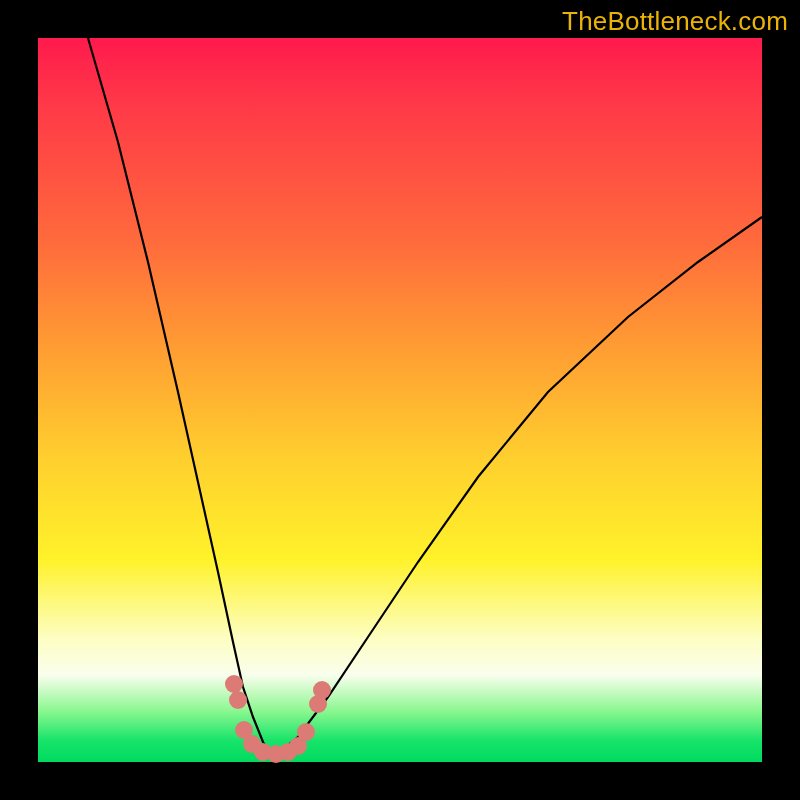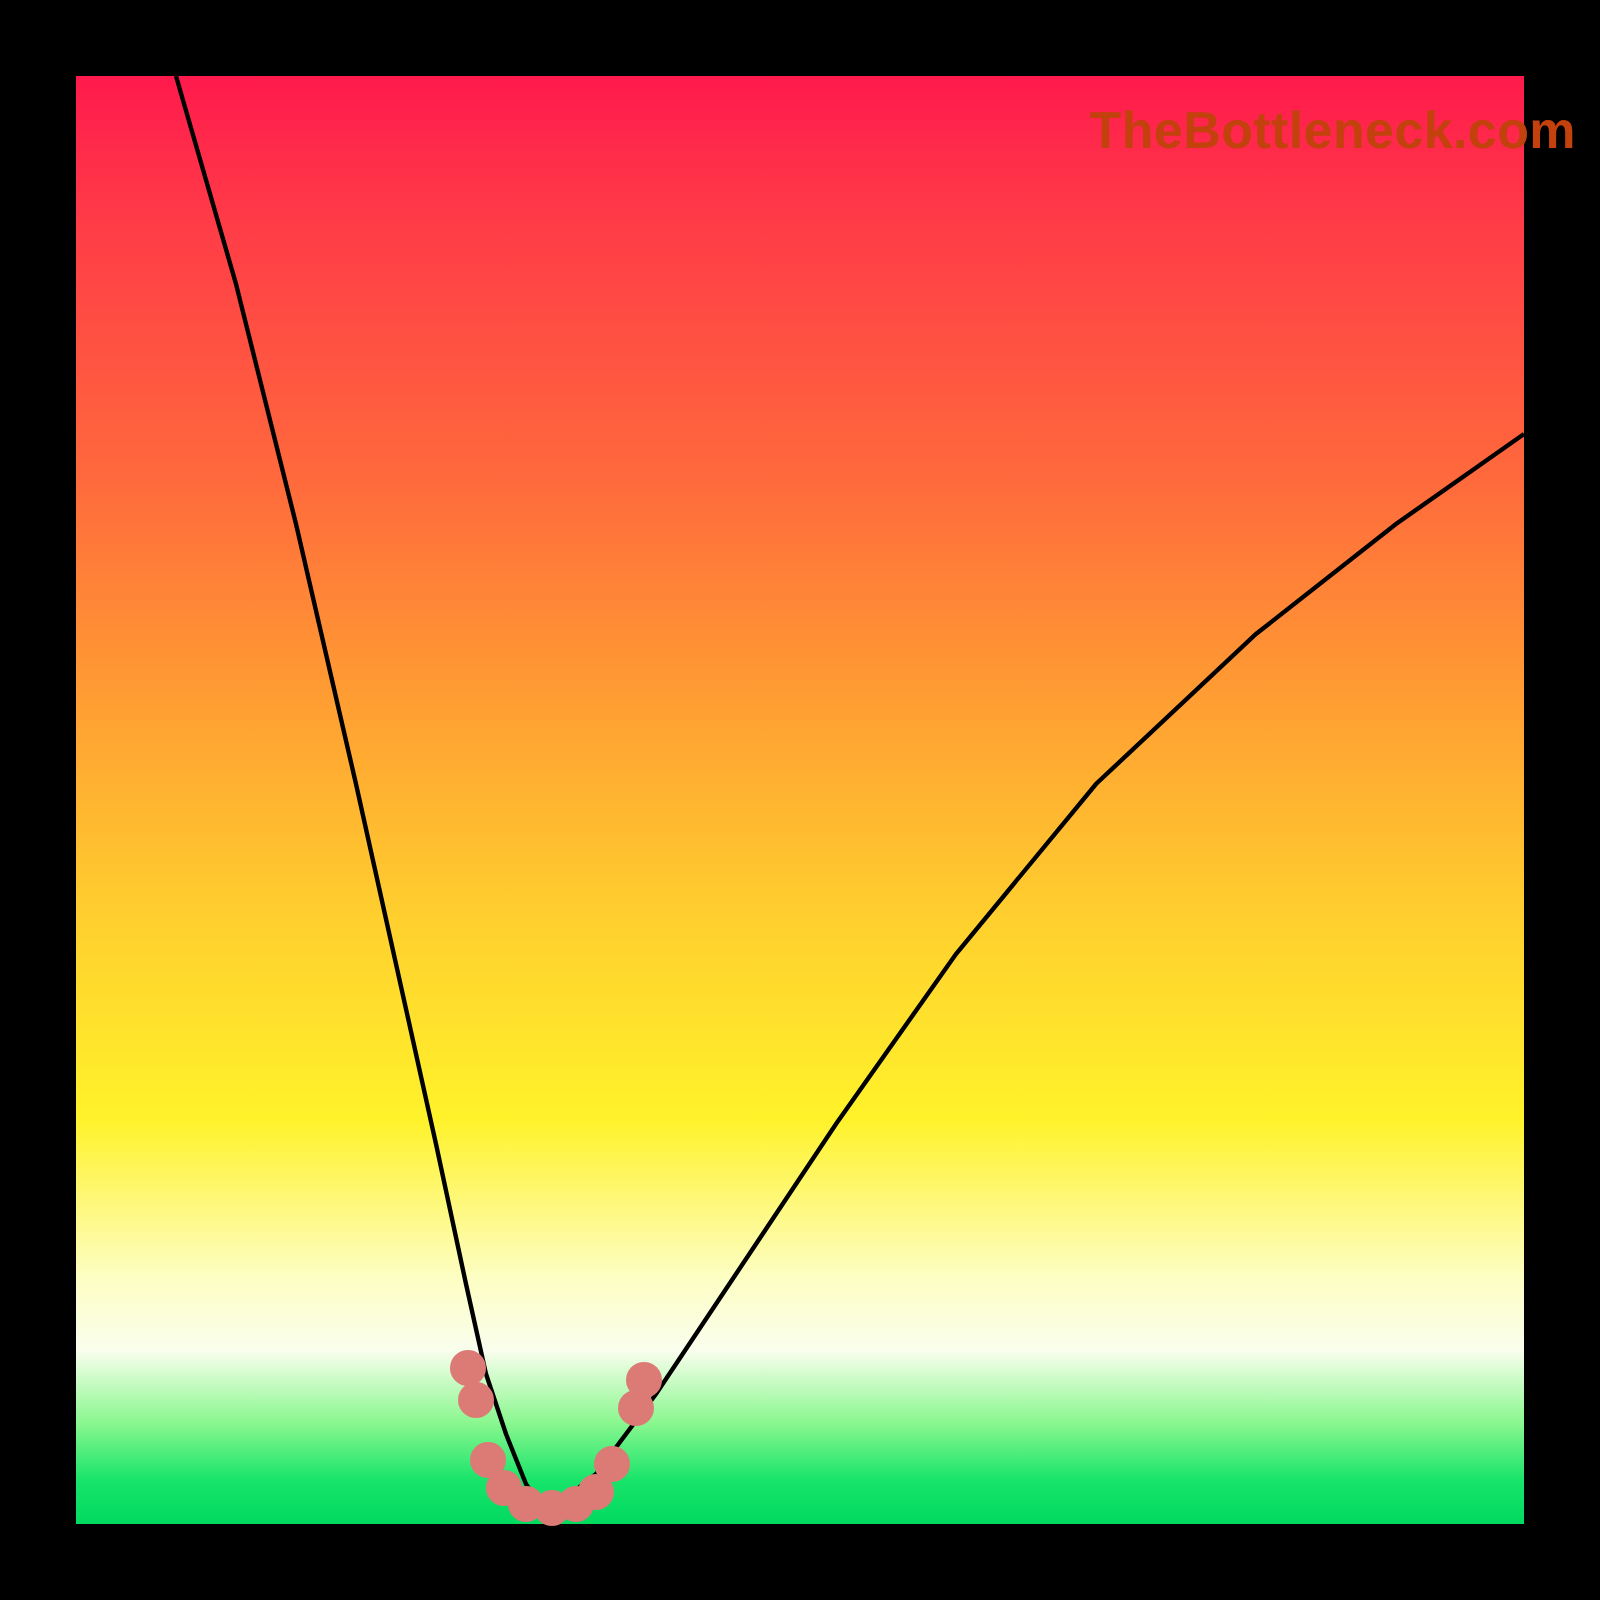--- a/index.html
+++ b/index.html
@@ -35,26 +35,25 @@
       #f9feed 88%,
       #8af78f 93%,
       #18e46a 97%,
       #00da5f 100%
     );
   }
   .watermark {
     position: absolute;
     top: 6px;
     right: 12px;
-    color: #c2410c;
+    color: #eab308;
     font-size: 26px;
-    font-weight: 700;
+    font-weight: 400;
     letter-spacing: 0.2px;
     user-select: none;
-    margin-top: 44px;
   }
   svg.curves {
     position: absolute;
     left: 38px;
     top: 38px;
     width: 724px;
     height: 724px;
     overflow: visible;
   }
   .curve {

